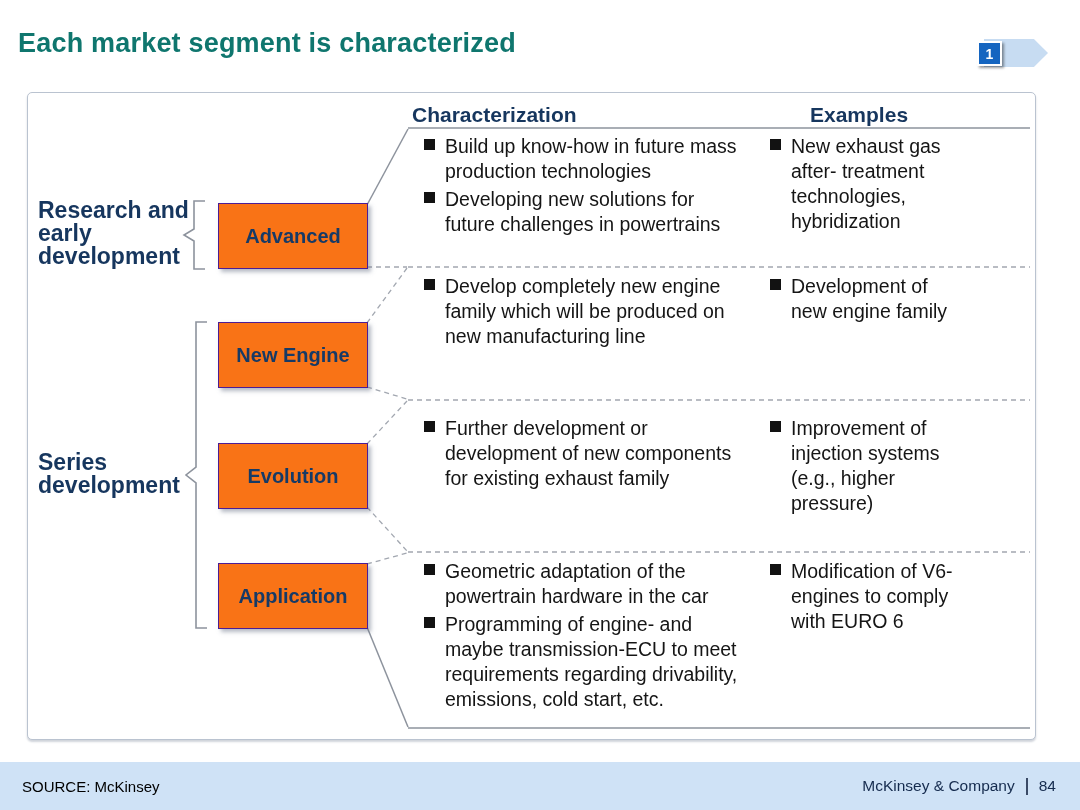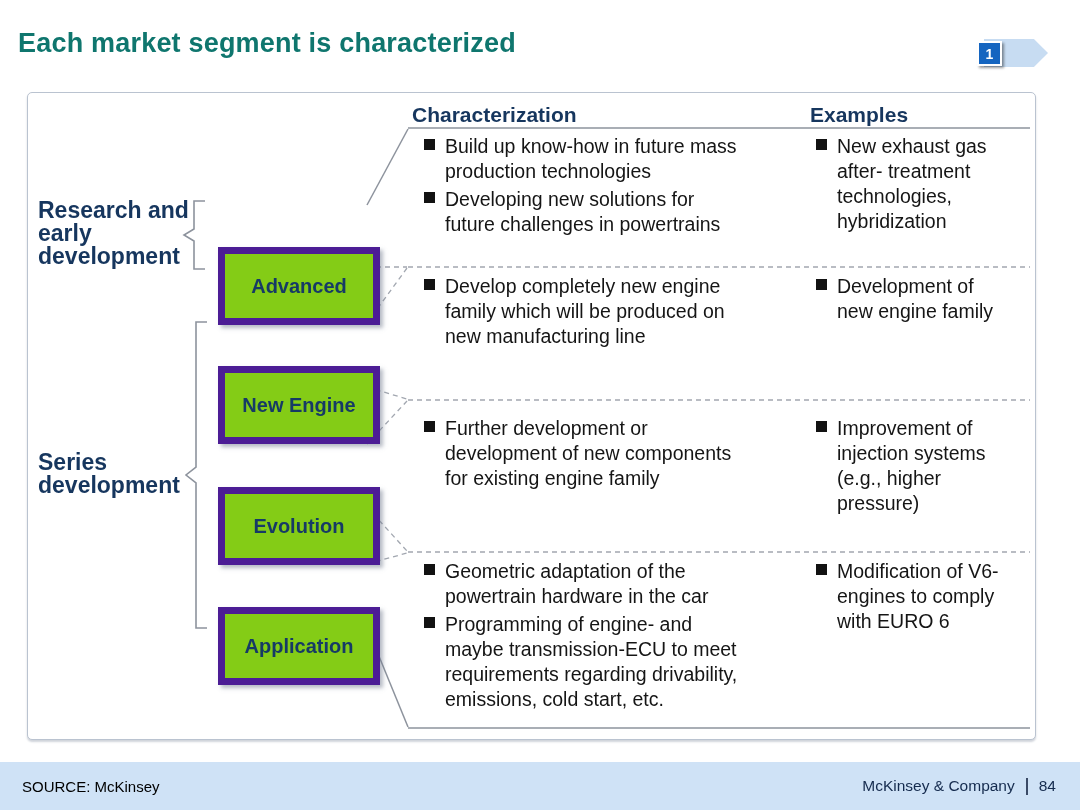--- a/index.html
+++ b/index.html
@@ -29,42 +29,42 @@
     background:#ffffff;border:1.6px solid #bac3d0;border-radius:5px;
     box-shadow:0 2px 2px rgba(150,160,175,.45);
   }
   svg.lines{position:absolute;left:0;top:0;width:1080px;height:810px;}
   .group-label{
     position:absolute;width:175px;
     font-size:23px;font-weight:bold;color:#16365e;line-height:23px;
   }
   .seg-box{
     position:absolute;left:218px;width:148px;height:64px;
-    background:#84cc16;border:7px solid #4c1d95;
+    background:#f97316;border:1px solid #4c1d95;
     box-shadow:3px 3px 4px rgba(110,120,140,.5);
     display:flex;align-items:center;justify-content:center;
-    font-size:20px;font-weight:bold;color:#163a66;margin-top:44px;
+    font-size:20px;font-weight:bold;color:#163a66;
   }
   .col-head{
     position:absolute;top:103px;
     font-size:21px;font-weight:bold;color:#16365e;
   }
   ul.blist{
     position:absolute;margin:0;padding:0;list-style:none;
   }
   ul.blist li{
     position:relative;padding-left:23px;margin:0 0 3px 0;
     font-size:19.5px;line-height:25px;color:#151515;
   }
   ul.blist li::before{
     content:"";position:absolute;left:2px;top:5px;width:11px;height:11px;
     background:#121212;
   }
   .char-list{left:422px;width:325px;}
-  .ex-list{left:814px;width:200px;}
+  .ex-list{left:768px;width:200px;}
   .footer{
     position:absolute;left:0;top:762px;width:1080px;height:48px;
     background:#cfe2f6;display:flex;align-items:center;
   }
   .footer .source{margin-left:22px;font-size:15px;color:#000000;}
   .footer .right{
     margin-left:auto;margin-right:24px;display:flex;align-items:center;
     color:#152b4e;font-size:15.5px;
   }
   .footer .divider{
@@ -124,21 +124,21 @@
 </ul>
 
 <ul class="blist char-list" style="top:274px;">
   <li>Develop completely new engine family which will be produced on new manufacturing line</li>
 </ul>
 <ul class="blist ex-list" style="top:274px;">
   <li>Development of new engine family</li>
 </ul>
 
 <ul class="blist char-list" style="top:416px;">
-  <li>Further development or development of new components for existing engine family</li>
+  <li>Further development or development of new components for existing exhaust family</li>
 </ul>
 <ul class="blist ex-list" style="top:416px;">
   <li>Improvement of injection systems (e.g., higher pressure)</li>
 </ul>
 
 <ul class="blist char-list" style="top:559px;">
   <li>Geometric adaptation of the powertrain hardware in the car</li>
   <li>Programming of engine- and maybe transmission-ECU to meet requirements regarding drivability, emissions, cold start, etc.</li>
 </ul>
 <ul class="blist ex-list" style="top:559px;">

